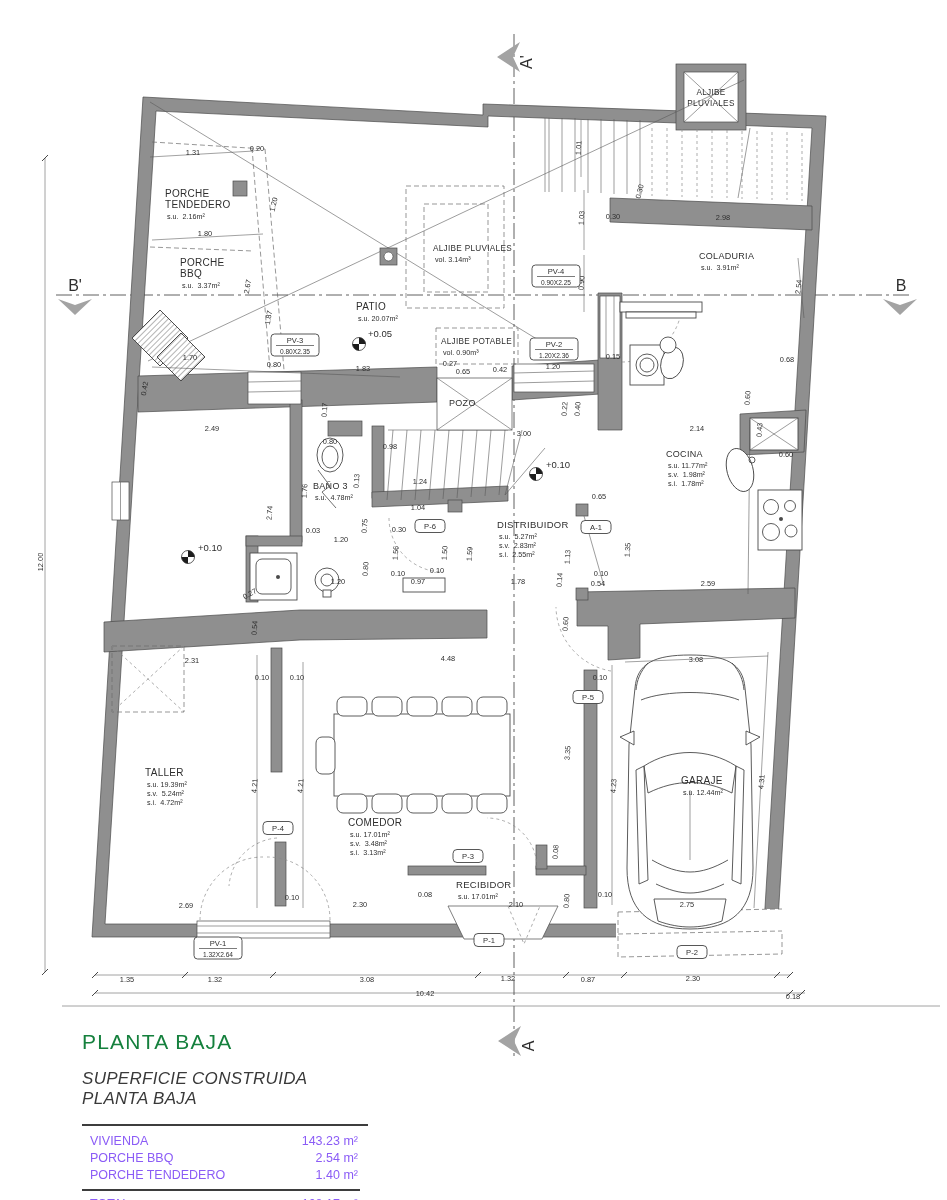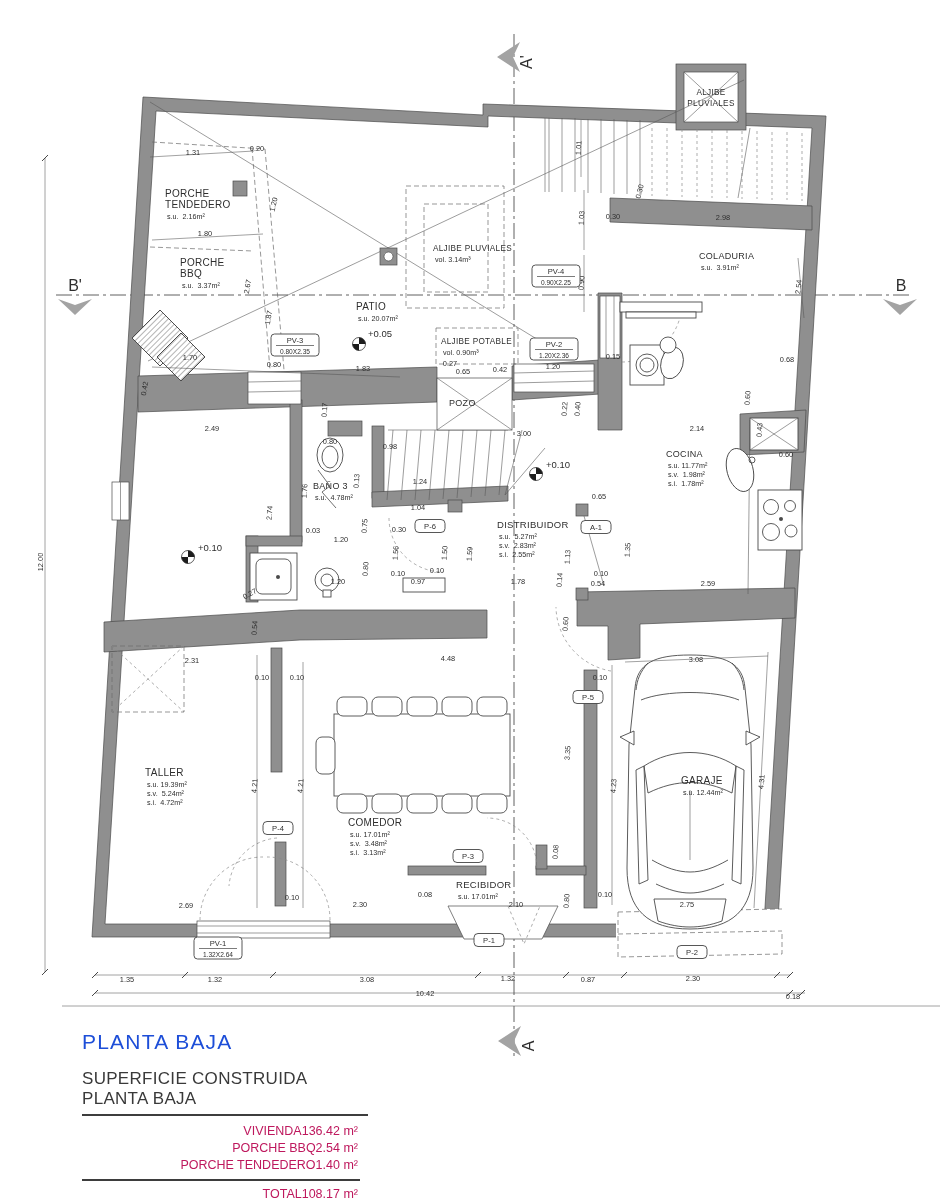--- a/index.html
+++ b/index.html
@@ -14,25 +14,25 @@
   .thinner{fill:none;stroke:#5a5a5a;stroke-width:.6;}
   .dashdot{stroke:#4f4f4f;stroke-width:.9;fill:none;stroke-dasharray:16 4 3 4;}
   .dashed{stroke:#6a6a6a;stroke-width:.7;fill:none;stroke-dasharray:5 3;}
   .dashedthin{stroke:#8a8a8a;stroke-width:.7;fill:none;stroke-dasharray:3 3;}
   .sarrow{fill:#a3a3a3;stroke:none;}
   .dimline{stroke:#555;stroke-width:.55;fill:none;}
   .tick{stroke:#333;stroke-width:.9;fill:none;}
   .furn{fill:#ffffff;stroke:#4a4a4a;stroke-width:.9;}
   .furnl{fill:none;stroke:#4a4a4a;stroke-width:.9;}
   .footer{position:absolute;left:82px;top:1030px;width:420px;color:#3d3d3d;}
-  .plan-title{font-size:21px;letter-spacing:1.2px;color:#1d4ed8;}
-  .summary-heading{margin-top:15px;font-size:17px;letter-spacing:.3px;padding-bottom:5px;
-                   border-bottom:2.5px solid #3d3d3d;width:286px;color:#393939;}
+  .plan-title{font-size:21px;letter-spacing:1.2px;color:#15803d;}
+  .summary-heading{margin-top:15px;font-size:17px;letter-spacing:.3px;padding-bottom:15px;
+                   border-bottom:2.5px solid #3d3d3d;width:286px;color:#393939;font-style:italic;}
   .summary-rows{margin-top:7px;margin-left:8px;width:268px;}
-  .srow{display:flex;justify-content:flex-end;font-size:12.5px;line-height:17px;color:#be185d;}
+  .srow{display:flex;justify-content:space-between;font-size:12.5px;line-height:17px;color:#8b5cf6;}
   .summary-total{width:278px;border-top:2.5px solid #3d3d3d;margin-top:5px;padding-top:5px;}
   .summary-total .srow{margin-left:8px;width:268px;}
 </style>
 </head>
 <body>
 
 <div id="stage">
 <svg id="plan-svg" width="947" height="1200" viewBox="0 0 947 1200">
   <defs>
     <pattern id="hatch" width="4" height="4" patternUnits="userSpaceOnUse" patternTransform="rotate(45)">
@@ -549,21 +549,21 @@
       </g>
 </svg>
 
 <div class="footer">
   <div class="plan-title">PLANTA BAJA</div>
   <div class="summary">
     <div class="summary-heading">SUPERFICIE CONSTRUIDA PLANTA BAJA</div>
     <div class="summary-rows">
       <div class="srow">
         <span>VIVIENDA</span>
-        <span class="val">136.42 m²</span>
+        <span class="val">143.23 m²</span>
       </div>
       <div class="srow">
         <span>PORCHE BBQ</span>
         <span class="val">2.54 m²</span>
       </div>
       <div class="srow">
         <span>PORCHE TENDEDERO</span>
         <span class="val">1.40 m²</span>
       </div>
     </div>

